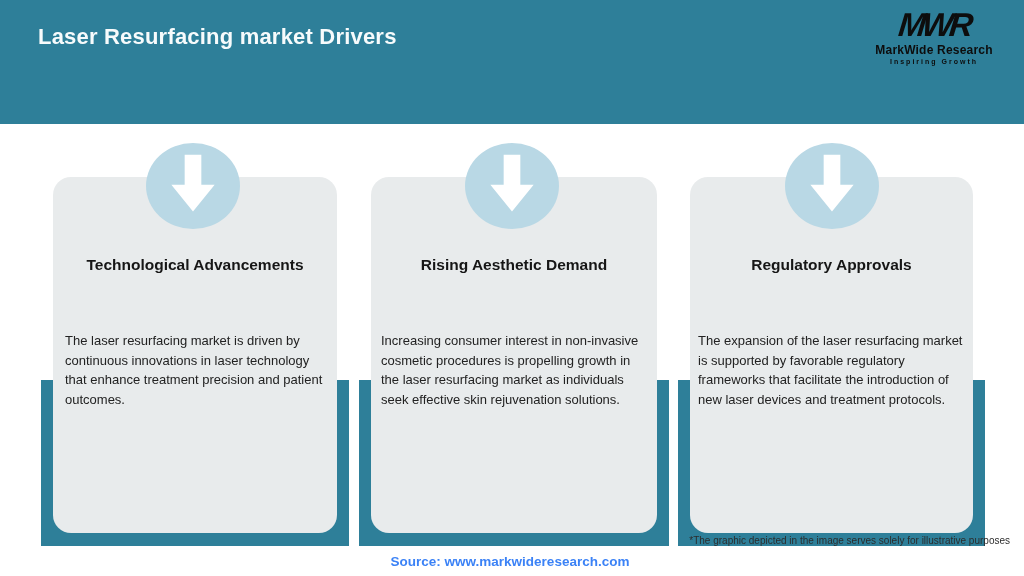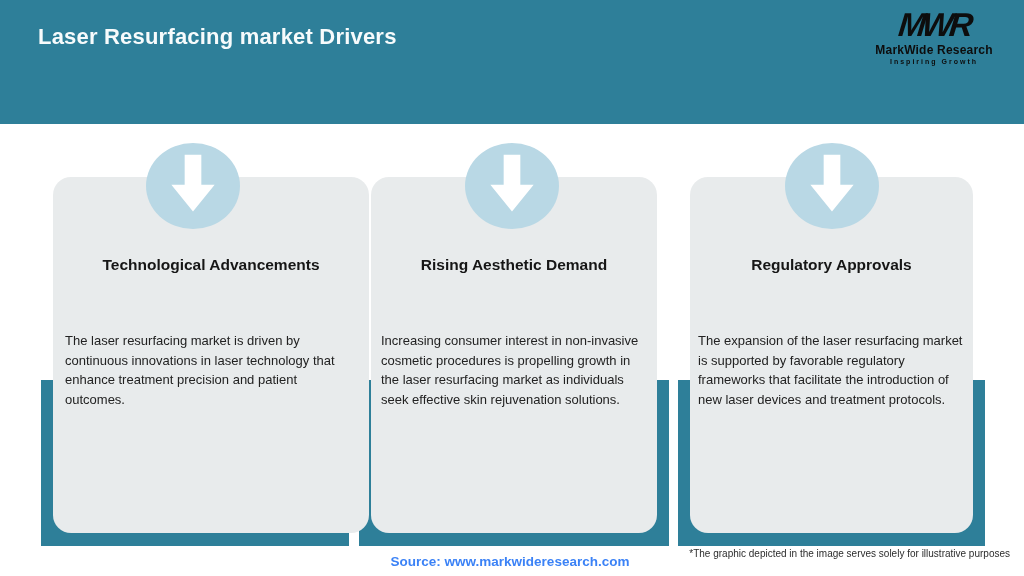--- a/index.html
+++ b/index.html
@@ -32,21 +32,21 @@
   .band{position:absolute;top:380px;height:166px;background:#2e7f99;}
   .band.b1{left:41px;width:308px;}
   .band.b2{left:359px;width:310px;}
   .band.b3{left:678px;width:307px;}
 
   
   .card{
     position:absolute;top:177px;height:356px;background:#e8ebec;
     border-radius:18px;
   }
-  .card.c1{left:53px;width:316px;}
+  .card.c1{left:53px;width:284px;}
   .card.c2{left:371px;width:286px;}
   .card.c3{left:690px;width:283px;}
   .card h2{
     margin:78px 8px 0;font-size:15.5px;line-height:20px;font-weight:bold;
     color:#161616;text-align:center;
   }
   .card p{
     margin:56px 12px 16px;font-size:13px;line-height:19.5px;color:#222222;
     text-align:left;
   }
@@ -62,21 +62,21 @@
   .circle.a2{left:465px;}
   .circle.a3{left:785px;}
   .circle svg{display:block;margin-top:-4px;}
 
   
   .source{
     position:absolute;top:554px;left:510px;transform:translateX(-50%);
     font-size:13.5px;font-weight:bold;color:#3b82f6;white-space:nowrap;
   }
   .disclaimer{
-    position:absolute;top:548px;right:14px;font-size:10px;color:#2c2c2c;
+    position:absolute;top:535px;right:14px;font-size:10px;color:#2c2c2c;
     white-space:nowrap;
   }
 </style>
 </head>
 <body>
 
 <div class="canvas">
 
   <div class="header">
     <h1 class="page-title">Laser Resurfacing market Drivers</h1>

